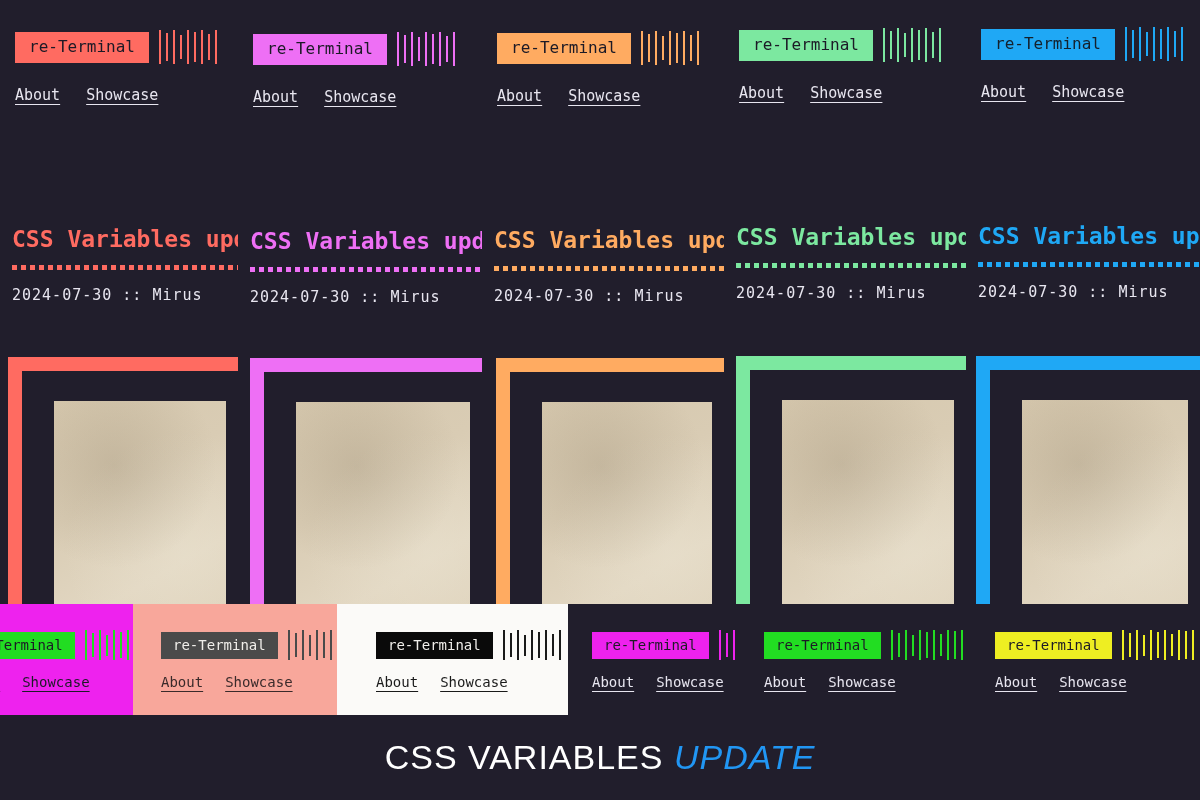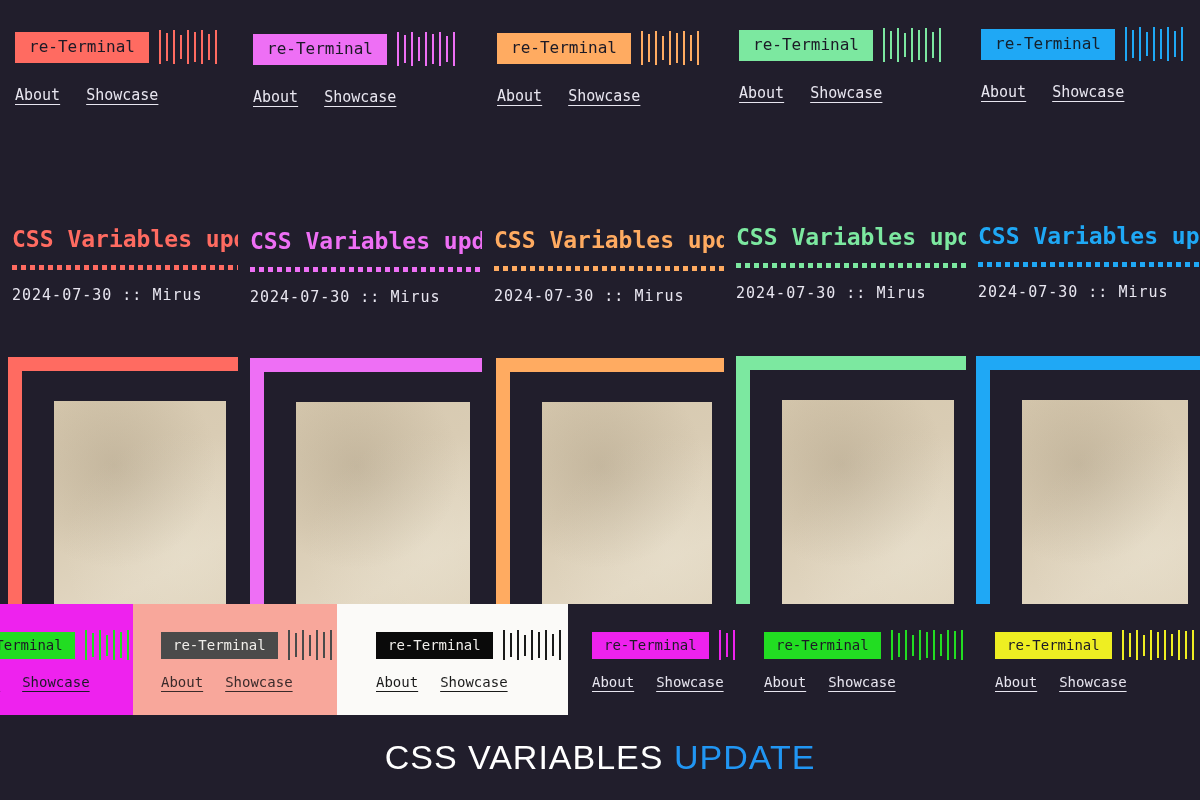--- a/index.html
+++ b/index.html
@@ -81,21 +81,21 @@
     background: #211e2c;
     display: flex; align-items: center; justify-content: center;
   }
   .caption-text {
     font-family: "Liberation Sans", sans-serif;
     font-size: 34px;
     letter-spacing: 1px;
     color: #ffffff;
     white-space: nowrap;
   }
-  .caption-text .accent { color: #2196f3; }
+  .caption-text .accent { color: #2196f3; font-style: italic; }
 </style>
 </head>
 <body>
 
 <div class="stage">
 
   <div id="top-strip" style="position: absolute; left: 0px; top: 0px; width: 1200px; height: 210px; background: rgb(33, 30, 44);">
       <div class="panel" style="left: 0px; top: 0px; width: 238px; height: 210px; background: rgb(33, 30, 44);">
         <div class="nav" style="left: 15px; top: 30px;">
           <div class="logo-row">

